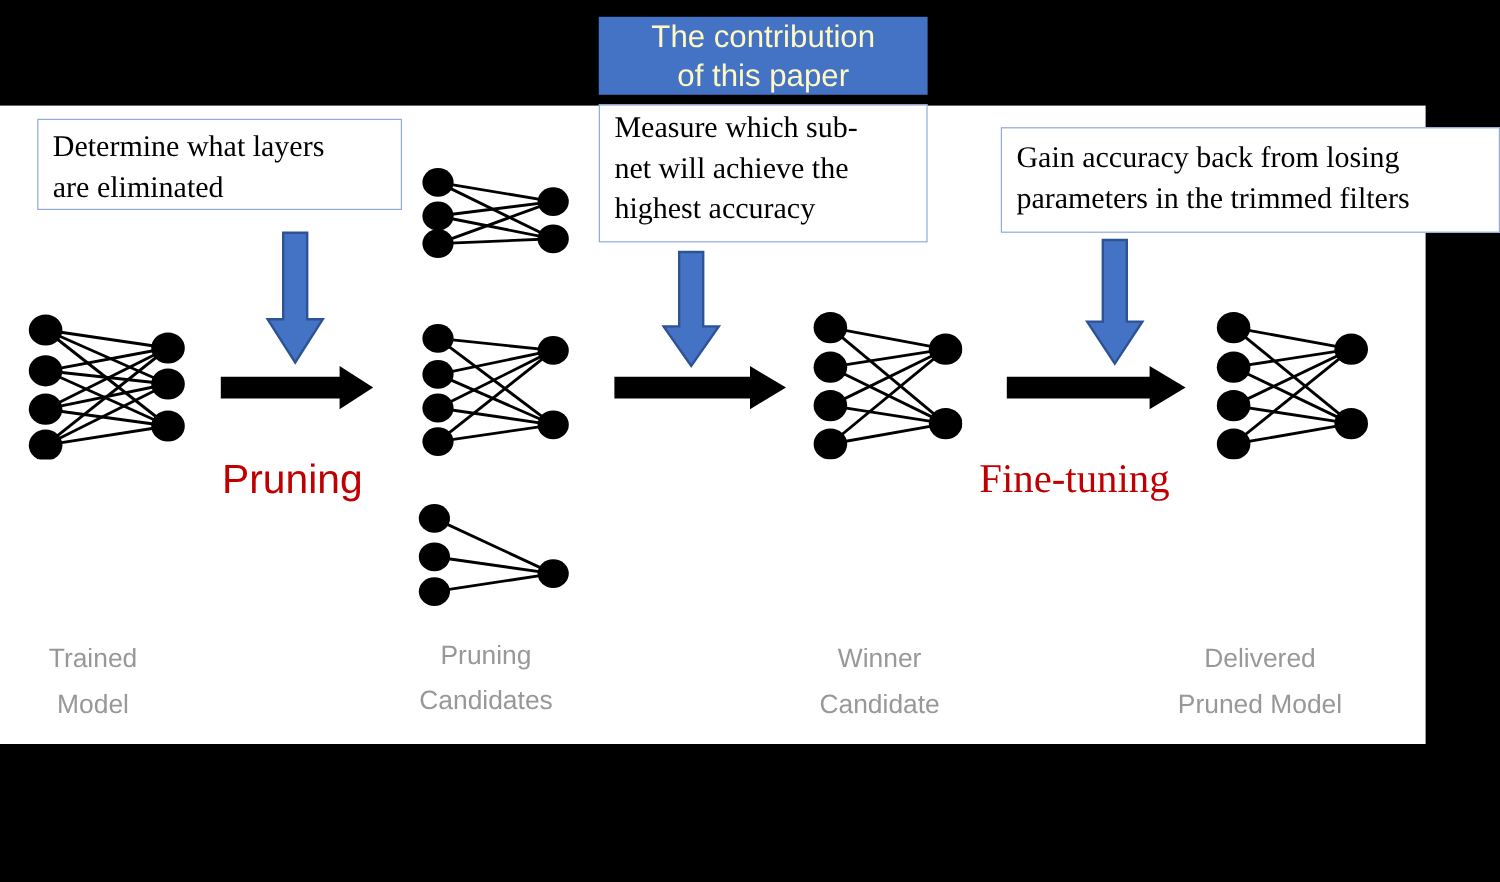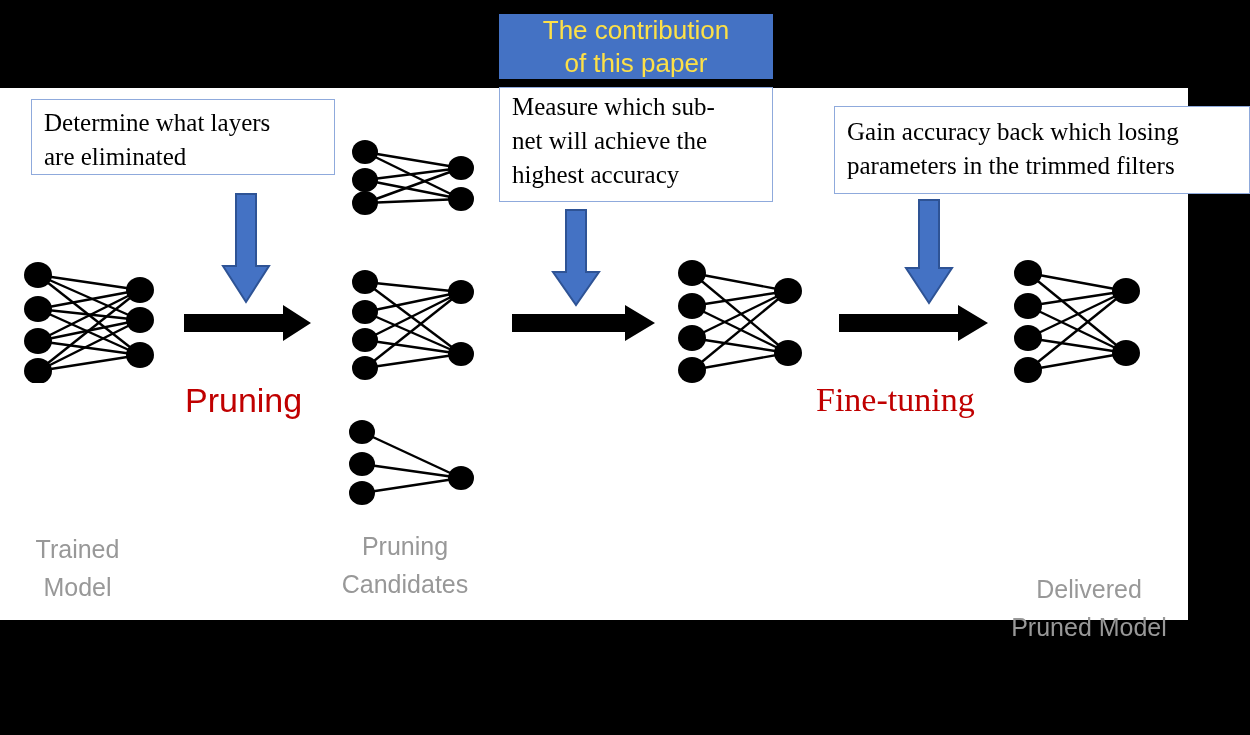--- a/index.html
+++ b/index.html
@@ -59,21 +59,21 @@
     overflow: hidden;
   }
   
   #contribution {
     position: absolute;
     left: 499px;
     top: 14px;
     width: 274px;
     height: 65px;
     background: #4472C4;
-    color: #fde047;
+    color: #fef9c3;
     font-family: "Liberation Sans", sans-serif;
     font-size: 26px;
     line-height: 33px;
     text-align: center;
     white-space: pre-line;
     display: flex;
     align-items: center;
     justify-content: center;
     z-index: 6;
   }
@@ -99,21 +99,21 @@
     font-size: 34px;
     line-height: 38px;
     white-space: nowrap;
     z-index: 4;
   }
   
   .caption {
     position: absolute;
     color: #989898;
     font-family: "Liberation Sans", sans-serif;
-    font-size: 25px;
+    font-size: 22px;
     line-height: 38px;
     text-align: center;
     white-space: pre-line;
     z-index: 4;
   }
   
   .net {
     position: absolute;
     z-index: 2;
   }
@@ -294,34 +294,36 @@
     </svg>
   </div>
 
   <div class="desc-box" id="box-determine">Determine what layers
 are eliminated</div>
 
   <div class="desc-box" id="box-measure">Measure which sub-
 net will achieve the
 highest accuracy</div>
 
-  <div class="desc-box" id="box-gain">Gain accuracy back which losing
+  <div class="desc-box" id="box-gain">Gain accuracy back from losing
 parameters in the trimmed filters</div>
 
   <div id="contribution">The contribution
 of this paper</div>
 
   <div class="step-label" style="left:185px; top:381px;">Pruning</div>
 
 
   <div class="step-label" style="left:816px; top:381px;font-family:Liberation Serif, serif;">Fine-tuning</div>
 
   <div class="caption" style="left:0px; top:530px; width:155px;">Trained
 Model</div>
 
   <div class="caption" style="left:310px; top:527px; width:190px;">Pruning
 Candidates</div>
 
-
-  <div class="caption" style="left:960px; top:530px; width:258px;margin-top:40px;">Delivered
+  <div class="caption" style="left:638px; top:530px; width:190px;">Winner
+Candidate</div>
+
+  <div class="caption" style="left:921px; top:530px; width:258px;">Delivered
 Pruned Model</div>
 
 </div>
 
 </body></html>

